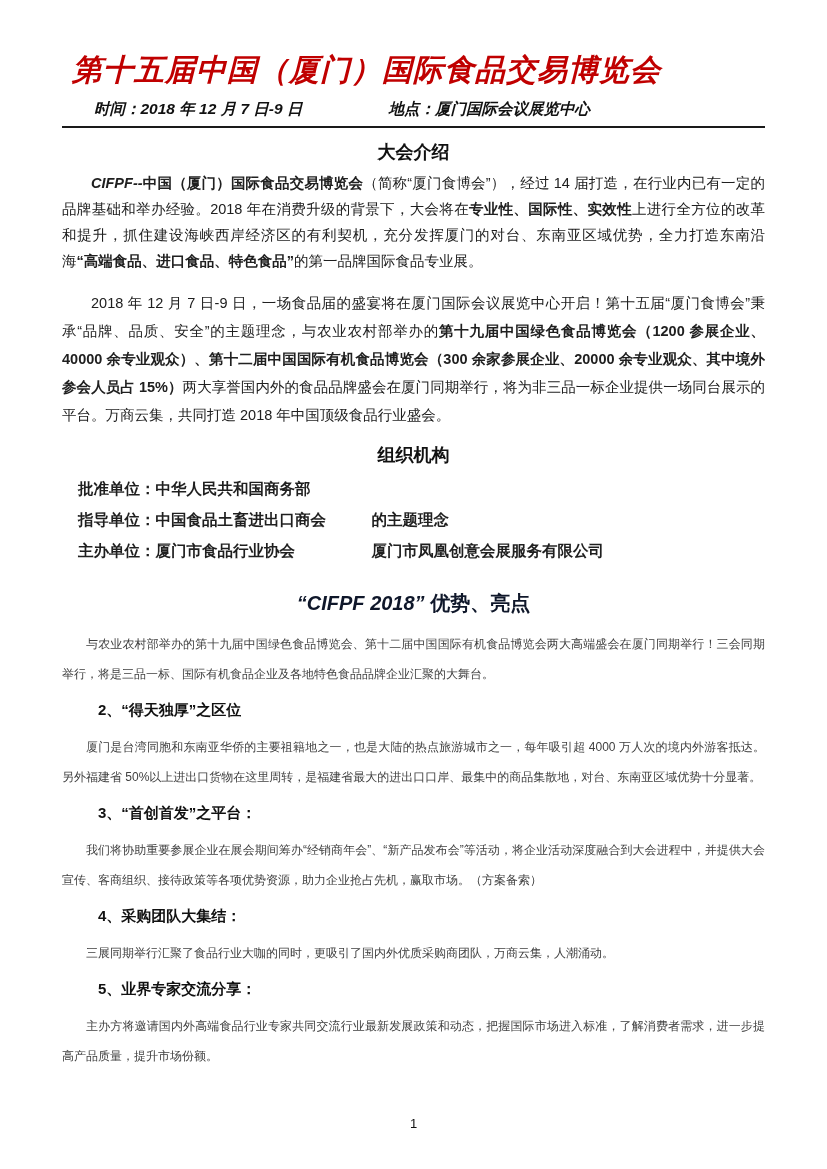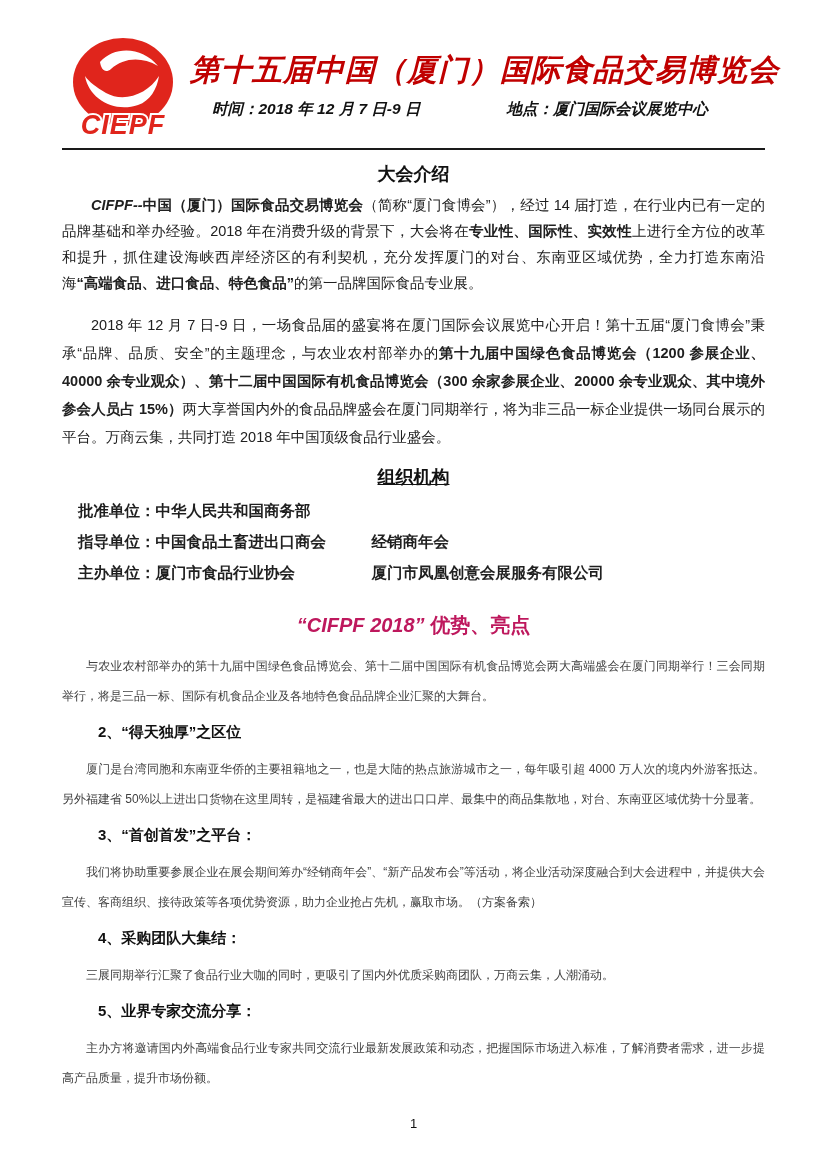--- a/index.html
+++ b/index.html
@@ -62,38 +62,38 @@
   .body-para {
     font-size: 14.5px;
     text-align: justify;
     text-indent: 2em;
     color: #202020;
   }
   .para-1 { margin-top: 6px; line-height: 26px; }
   .para-2 { margin-top: 12px; line-height: 28px; }
 
   
-  .org-heading { margin-top: 14px; text-decoration: underline; }
+  .org-heading { margin-top: 14px; }
   .org-rows { margin-top: 6px; }
   .org-row {
     font-size: 15.5px;
     font-weight: bold;
     line-height: 31px;
     padding-left: 16px;
     white-space: nowrap;
   }
   .org-row .org-first { display: inline-block; min-width: 216px; }
 
   
   .highlights-heading {
     margin-top: 24px;
     text-align: center;
     font-size: 20px;
     font-weight: bold;
-    color: #be185d;
+    color: #0f172a;
   }
   .item-title {
     margin-top: 12px;
     padding-left: 36px;
     font-size: 15px;
     font-weight: bold;
     color: #111;
   }
   .item-body {
     margin-top: 12px;
@@ -114,49 +114,41 @@
     font-size: 13px;
     color: #111;
   }
 </style>
 </head>
 <body>
 
 <div class="page">
 
   <div class="header">
-    <div class="logo">
-      <svg width="112" height="106" viewBox="0 0 112 106">
-        <ellipse cx="55" cy="46" rx="50" ry="44" fill="#e0251c"></ellipse>
-        <path d="M32 26 C 47 9, 75 11, 90 30 C 73 20, 55 22, 43 33 C 37 38, 33 33, 32 26 Z" fill="#ffffff"></path>
-        <path d="M17 40 C 21 63, 46 77, 70 69 C 82 65, 89 53, 91 40 C 80 58, 56 67, 38 57 C 28 51, 21 46, 17 40 Z" fill="#ffffff"></path>
-        <text x="55" y="98" text-anchor="middle" font-family="Liberation Sans, sans-serif" font-size="27" font-weight="bold" font-style="italic" letter-spacing="1" fill="#e0251c" stroke="#ffffff" stroke-width="4" paint-order="stroke">CIEPF</text>
-      </svg>
-    </div>
     <div class="header-right">
       <div class="doc-title">第十五届中国（厦门）国际食品交易博览会</div>
       <div class="info-line">
         <span>时间：2018 年 12 月 7 日-9 日</span>
         <span>地点：厦门国际会议展览中心</span>
       </div>
     </div>
   </div>
   <hr class="header-rule">
 
   <div>
     <div class="section-heading intro-heading">大会介绍</div>
     <p class="body-para para-1"><span class="b i">CIFPF--</span><span class="b">中国（厦门）国际食品交易博览会</span><span>（简称“厦门食博会”），经过 14 届打造，在行业内已有一定的品牌基础和举办经验。2018 年在消费升级的背景下，大会将在</span><span class="b">专业性、国际性、实效性</span><span>上进行全方位的改革和提升，抓住建设海峡西岸经济区的有利契机，充分发挥厦门的对台、东南亚区域优势，全力打造东南沿海</span><span class="b">“高端食品、进口食品、特色食品”</span><span>的第一品牌国际食品专业展。</span></p>
     <p class="body-para para-2"><span>2018 年 12 月 7 日-9 日，一场食品届的盛宴将在厦门国际会议展览中心开启！第十五届“厦门食博会”秉承“品牌、品质、安全”的主题理念，与农业农村部举办的</span><span class="b">第十九届中国绿色食品博览会（1200 参展企业、40000 余专业观众）、第十二届中国国际有机食品博览会（300 余家参展企业、20000 余专业观众、其中境外参会人员占 15%）</span><span>两大享誉国内外的食品品牌盛会在厦门同期举行，将为非三品一标企业提供一场同台展示的平台。万商云集，共同打造 2018 年中国顶级食品行业盛会。</span></p>
   </div>
 
   <div>
     <div class="section-heading org-heading">组织机构</div>
     <div class="org-rows">
       <div class="org-row"><span>批准单位：</span><span class="org-first">中华人民共和国商务部</span><span></span></div>
-      <div class="org-row"><span>指导单位：</span><span class="org-first">中国食品土畜进出口商会</span><span>经销商年会</span></div>
+      <div class="org-row"><span>指导单位：</span><span class="org-first">中国食品土畜进出口商会</span><span>的主题理念</span></div>
       <div class="org-row"><span>主办单位：</span><span class="org-first">厦门市食品行业协会</span><span>厦门市凤凰创意会展服务有限公司</span></div>
     </div>
   </div>
 
   <div>
     <div class="highlights-heading"><span class="i">“CIFPF 2018”</span><span> 优势、亮点</span></div>
 
     <p class="item-body">与农业农村部举办的第十九届中国绿色食品博览会、第十二届中国国际有机食品博览会两大高端盛会在厦门同期举行！三会同期举行，将是三品一标、国际有机食品企业及各地特色食品品牌企业汇聚的大舞台。</p>
 
     <div class="item-title">2、“得天独厚”之区位</div>

